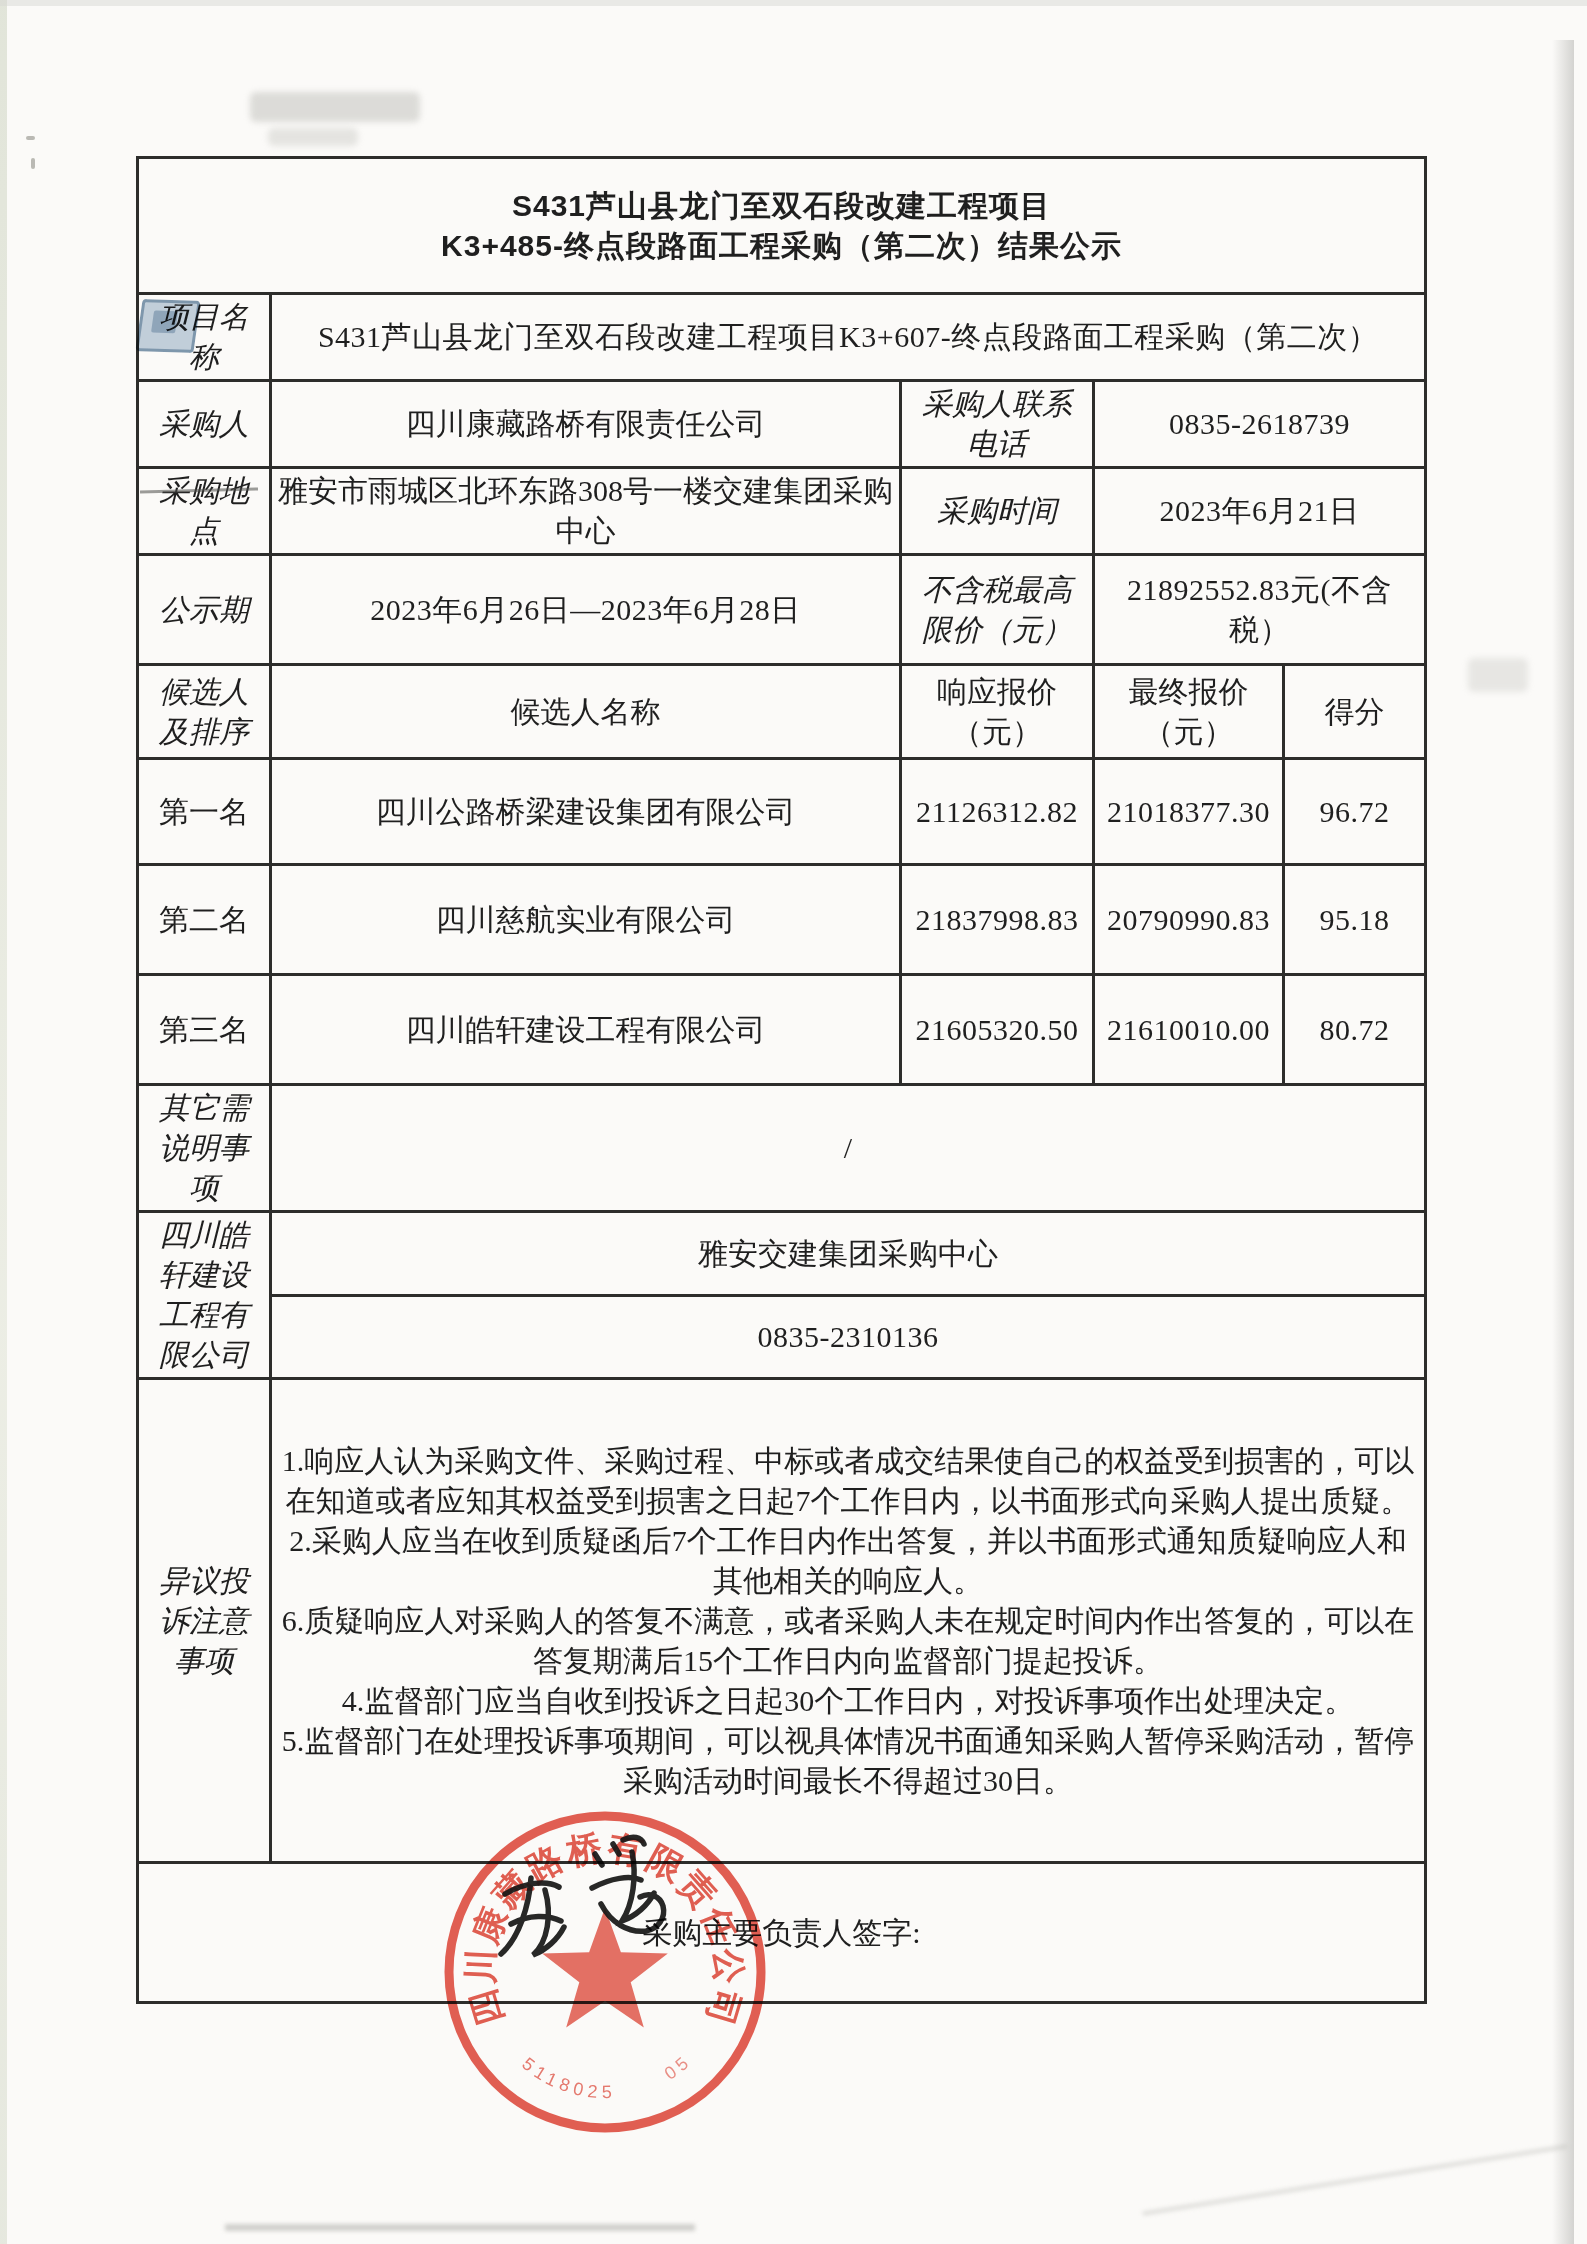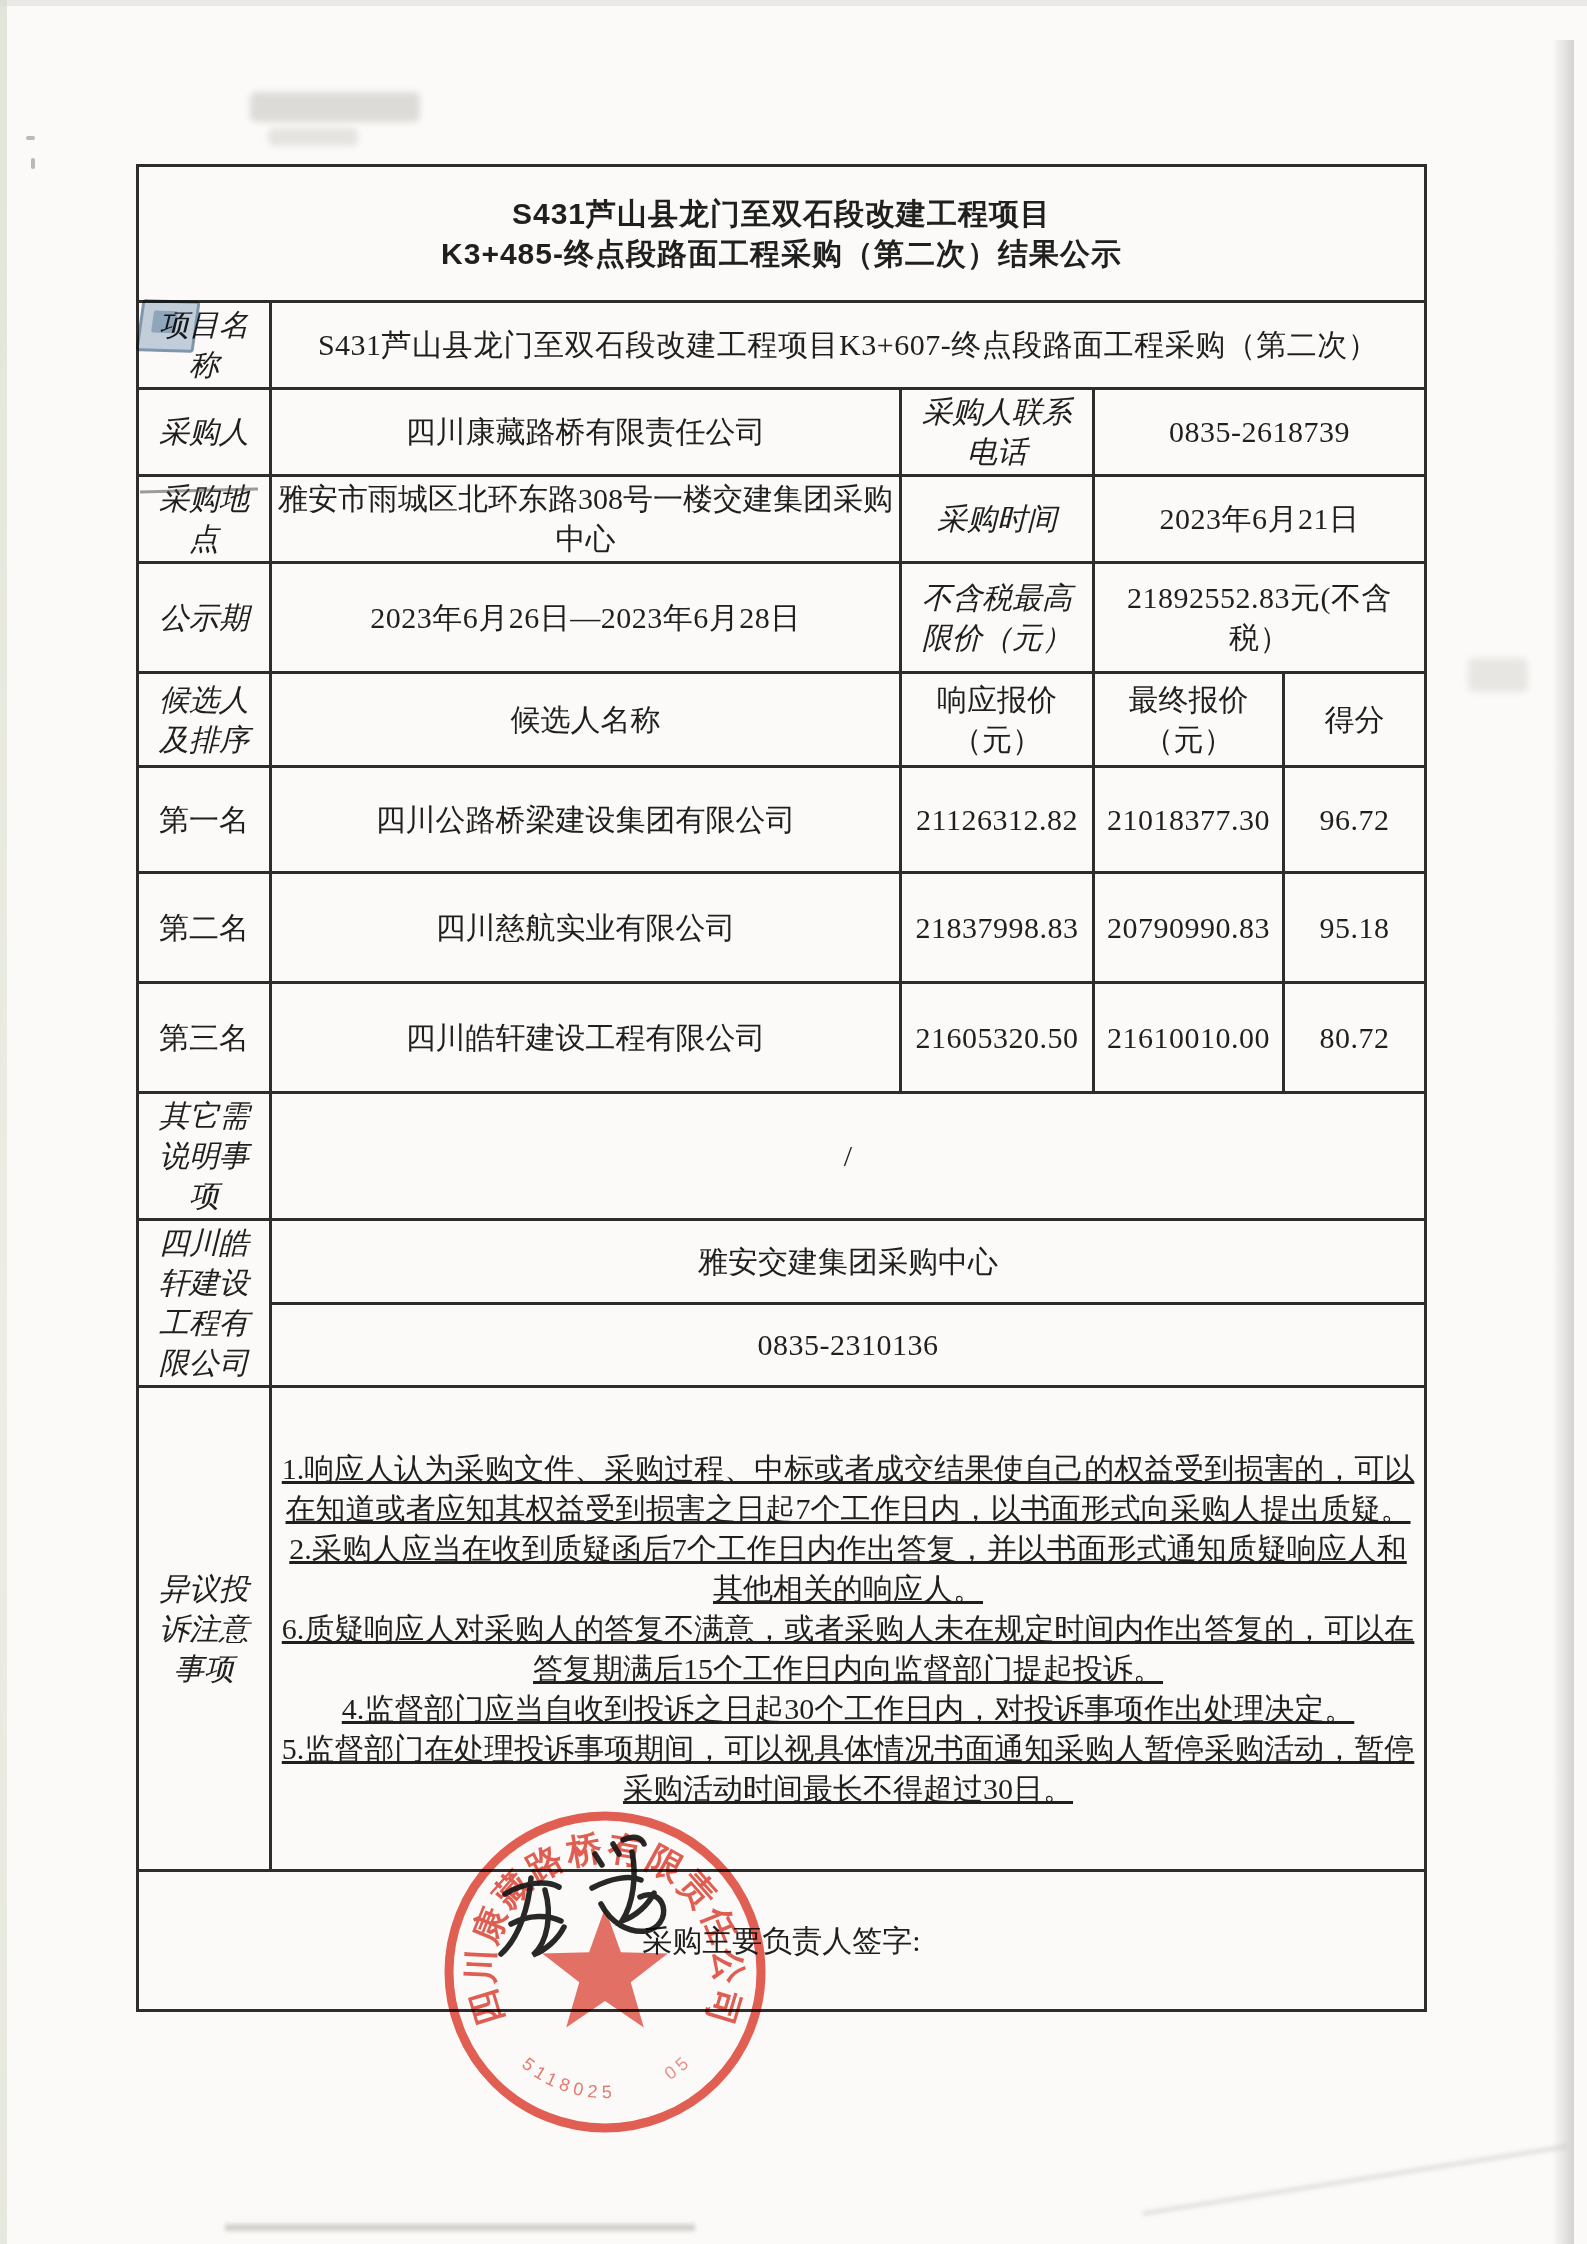--- a/index.html
+++ b/index.html
@@ -25,42 +25,42 @@
     background:#c0c0bb;filter:blur(2px);opacity:.5;transform:rotate(-9deg);}
   .blue-cube{position:absolute;left:139px;top:300px;width:52px;height:46px;z-index:6;
     background:rgba(148,173,196,.55);border:3px solid rgba(73,108,141,.55);
     border-radius:4px;mix-blend-mode:multiply;transform:skew(-8deg,2deg);}
   .blue-cube-inner{position:absolute;left:10px;top:8px;width:24px;height:22px;
     background:rgba(84,118,150,.45);border-radius:2px;}
   .strike-artifact{position:absolute;left:140px;top:489px;width:118px;height:3px;
     background:#4c4c48;opacity:.55;transform:rotate(-1.5deg);z-index:6;}
   
   table.doc{
-    position:absolute;left:136px;top:164px;width:1288px;
+    position:absolute;left:136px;top:156px;width:1288px;
     border-collapse:collapse;table-layout:fixed;z-index:4;
   }
   table.doc td{
     border:3px solid #2d2d2b;
     text-align:center;vertical-align:middle;
     font-size:30px;line-height:40px;
     padding:2px 6px;
     word-break:break-all;
   }
   td.title-cell{
     font-family:"Liberation Sans","DejaVu Sans",sans-serif;
     font-weight:700;font-size:42px;line-height:60px;letter-spacing:1px;
   }
   td.label{font-size:30px;font-style:italic;}
   td.value-left{text-align:left;padding:4px 10px;}
   td.num{font-size:31px;letter-spacing:.5px;}
   td.project-value{font-size:29px;letter-spacing:.5px;}
   td.objection-cell{text-align:left;vertical-align:middle;padding:16px 22px;font-size:30px;line-height:46px;}
   td.slash-cell{font-size:36px;}
   td.sign-cell{text-align:left;padding-left:16px;font-size:33px;}
-  .obj-item{margin:0;text-decoration:underline;}
+  .obj-item{margin:0;}
   
   .stamp{position:absolute;left:425px;top:1792px;width:360px;height:360px;z-index:8;
     mix-blend-mode:multiply;}
 </style>
 </head>
 <body>
 
 <div class="page">
 
   <div class="edge-left"></div>

